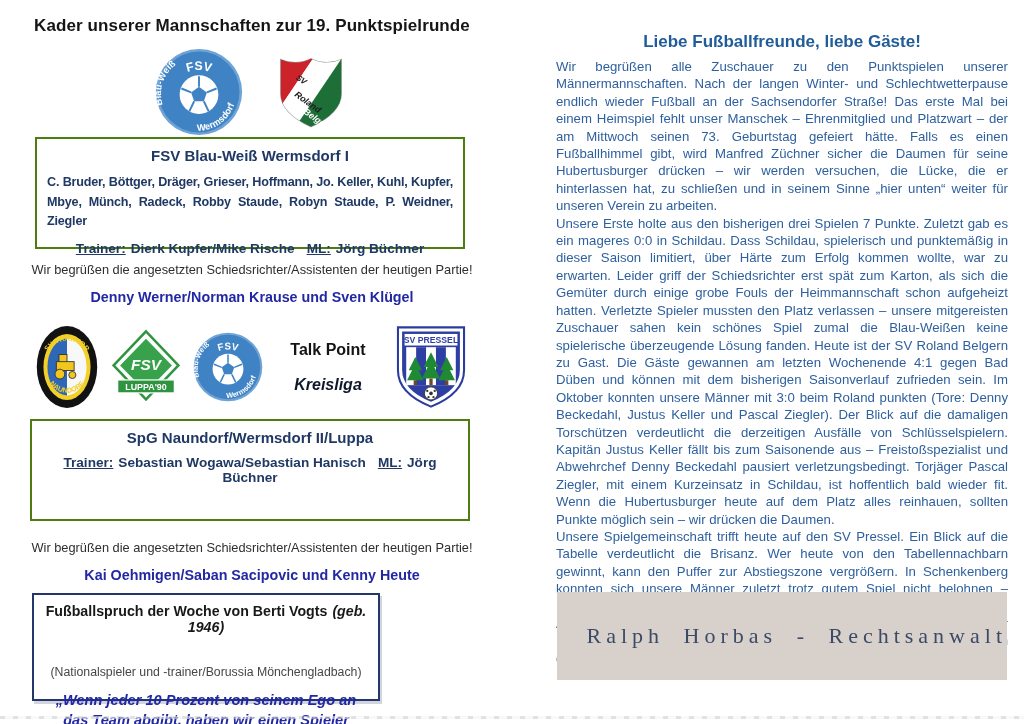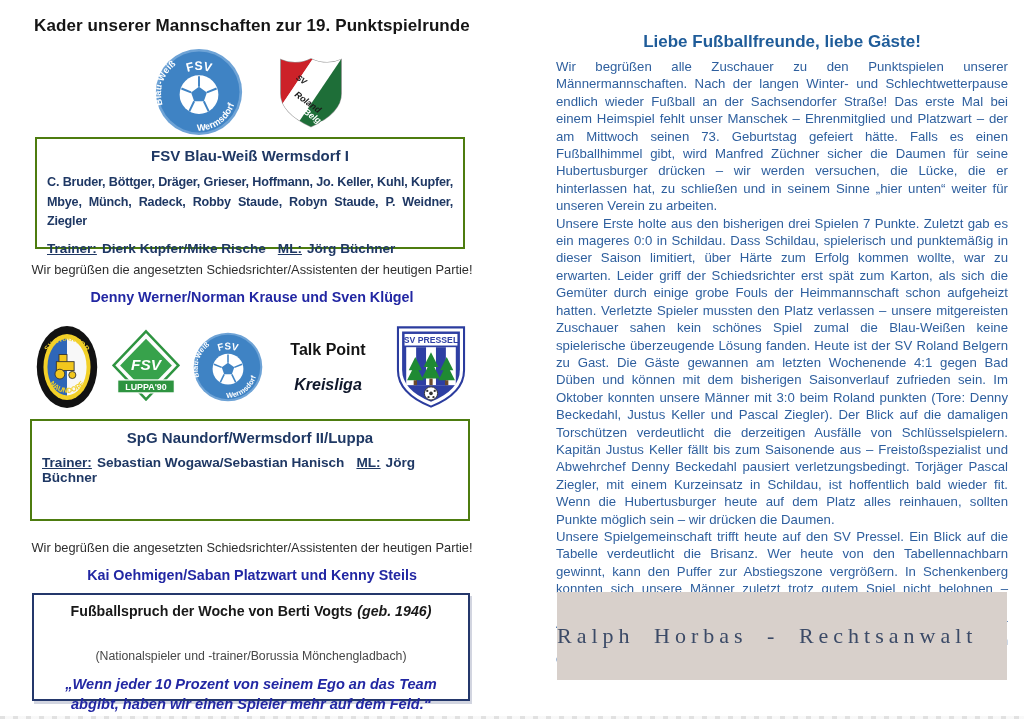--- a/index.html
+++ b/index.html
@@ -17,46 +17,46 @@
   #l-logos1{left:28px;top:48px;width:448px;height:88px;display:flex;align-items:center;justify-content:center;gap:26px;}
   .hdr-mid{width:168px;text-align:center;}
   .hdr-mid .sponsor{font-size:16px;font-weight:700;color:#141414;margin-bottom:16px;}
   .hdr-mid .league{font-size:16px;font-weight:700;font-style:italic;color:#141414;}
 
   .roster-box{box-sizing:border-box;border:2px solid #4d7c0f;background:#fff;padding:5px 10px 6px 10px;}
   #box1{left:35px;top:137px;width:430px;height:112px;}
   #box2{left:30px;top:419px;width:440px;height:102px;}
   .roster-box .team-name{font-size:15px;font-weight:700;color:#1f3864;text-align:center;margin:3px 0 9px 0;}
   .roster-box .roster{font-size:12.6px;font-weight:700;color:#1f3864;text-align:justify;line-height:1.55;letter-spacing:-.2px;}
-  .roster-box .trainer-line{font-size:13.6px;font-weight:700;color:#1f3864;text-align:left;margin-top:9px;}
+  .roster-box .trainer-line{font-size:13.6px;font-weight:700;color:#1f3864;text-align:center;margin-top:9px;}
   .trainer-line .lbl{text-decoration:underline;margin-right:5px;}
   .trainer-line .ml-lbl{text-decoration:underline;margin-left:12px;margin-right:5px;}
 
   .greet{left:28px;width:448px;font-size:12.8px;color:#2e2e2e;text-align:center;}
   .refs{left:28px;width:448px;font-size:14.3px;font-weight:700;color:#2227a3;text-align:center;}
   #greet1{top:262px;} #refs1{top:289px;}
   #greet2{top:540px;} #refs2{top:567px;}
 
   #l-logos2{left:24px;top:318px;width:456px;height:98px;display:flex;align-items:center;justify-content:center;gap:13px;}
   .mid-txt{width:104px;text-align:center;}
   .mid-txt .sponsor{font-size:16px;font-weight:700;color:#141414;margin-bottom:17px;}
   .mid-txt .league{font-size:16px;font-weight:700;font-style:italic;color:#0f172a;}
 
-  #box3{left:32px;top:593px;width:438px;height:108px;box-sizing:border-box;border:2px solid #24376b;
+  #box3{left:32px;top:593px;width:348px;height:108px;box-sizing:border-box;border:2px solid #24376b;
         box-shadow:2px 3px 0 rgba(125,135,165,.35);background:#fff;padding:8px 10px;}
   #box3 .q-title{font-size:14.2px;font-weight:700;color:#181818;text-align:center;}
   #box3 .q-title .geb{font-style:italic;margin-left:5px;}
   #box3 .q-sub{font-size:12.3px;color:#474747;text-align:center;margin-top:30px;}
   #box3 .q-text{font-size:14.6px;font-weight:700;font-style:italic;color:#2227a3;text-align:center;margin-top:11px;line-height:1.4;padding:0 6px;}
 
   
   #r-title{left:556px;top:32px;width:452px;font-size:17px;font-weight:700;color:#1f5c99;text-align:center;}
   #r-body{left:556px;top:58px;width:452px;color:#2e5f9e;font-size:13.2px;line-height:17.4px;text-align:justify;}
   #r-body p{margin:0;}
-  #r-ad{left:557px;top:592px;width:450px;height:88px;background:#d8d0cb;display:flex;align-items:center;justify-content:flex-start;}
+  #r-ad{left:557px;top:592px;width:450px;height:88px;background:#d8d0cb;display:flex;align-items:center;justify-content:flex-end;}
   #r-ad span{font-family:"Liberation Serif", serif;font-size:22px;color:#3b4a67;letter-spacing:5px;word-spacing:9px;white-space:nowrap;}
 
   
   #scan-strip{left:0;top:716px;width:1024px;height:3px;
     background:repeating-linear-gradient(90deg,#c9c9c9 0 5px,#f3f3f3 5px 13px);opacity:.55;}
 
   svg text{font-family:"Liberation Sans", sans-serif;}
 </style>
 </head>
 <body>
@@ -211,21 +211,21 @@
 </div>
 
 <div class="abs roster-box" id="box2">
   <div class="team-name">SpG Naundorf/Wermsdorf II/Luppa</div>
   <div class="trainer-line">
     <span class="lbl">Trainer:</span><span>Sebastian Wogawa/Sebastian Hanisch</span><span class="ml-lbl">ML:</span><span>Jörg Büchner</span>
   </div>
 </div>
 
 <div class="abs greet" id="greet2">Wir begrüßen die angesetzten Schiedsrichter/Assistenten der heutigen Partie!</div>
-<div class="abs refs" id="refs2">Kai Oehmigen/Saban Platzwart und Kenny Steils</div>
+<div class="abs refs" id="refs2">Kai Oehmigen/Saban Sacipovic und Kenny Heute</div>
 
 <div class="abs" id="box3">
   <div class="q-title">
     <span>Fußballspruch der Woche von Berti Vogts</span><span class="geb">(geb. 1946)</span>
   </div>
   <div class="q-sub">(Nationalspieler und -trainer/Borussia Mönchengladbach)</div>
   <div class="q-text">„Wenn jeder 10 Prozent von seinem Ego an das Team abgibt, haben wir einen Spieler mehr auf dem Feld.“</div>
 </div>
 
 <div class="abs" id="r-title">Liebe Fußballfreunde, liebe Gäste!</div>

